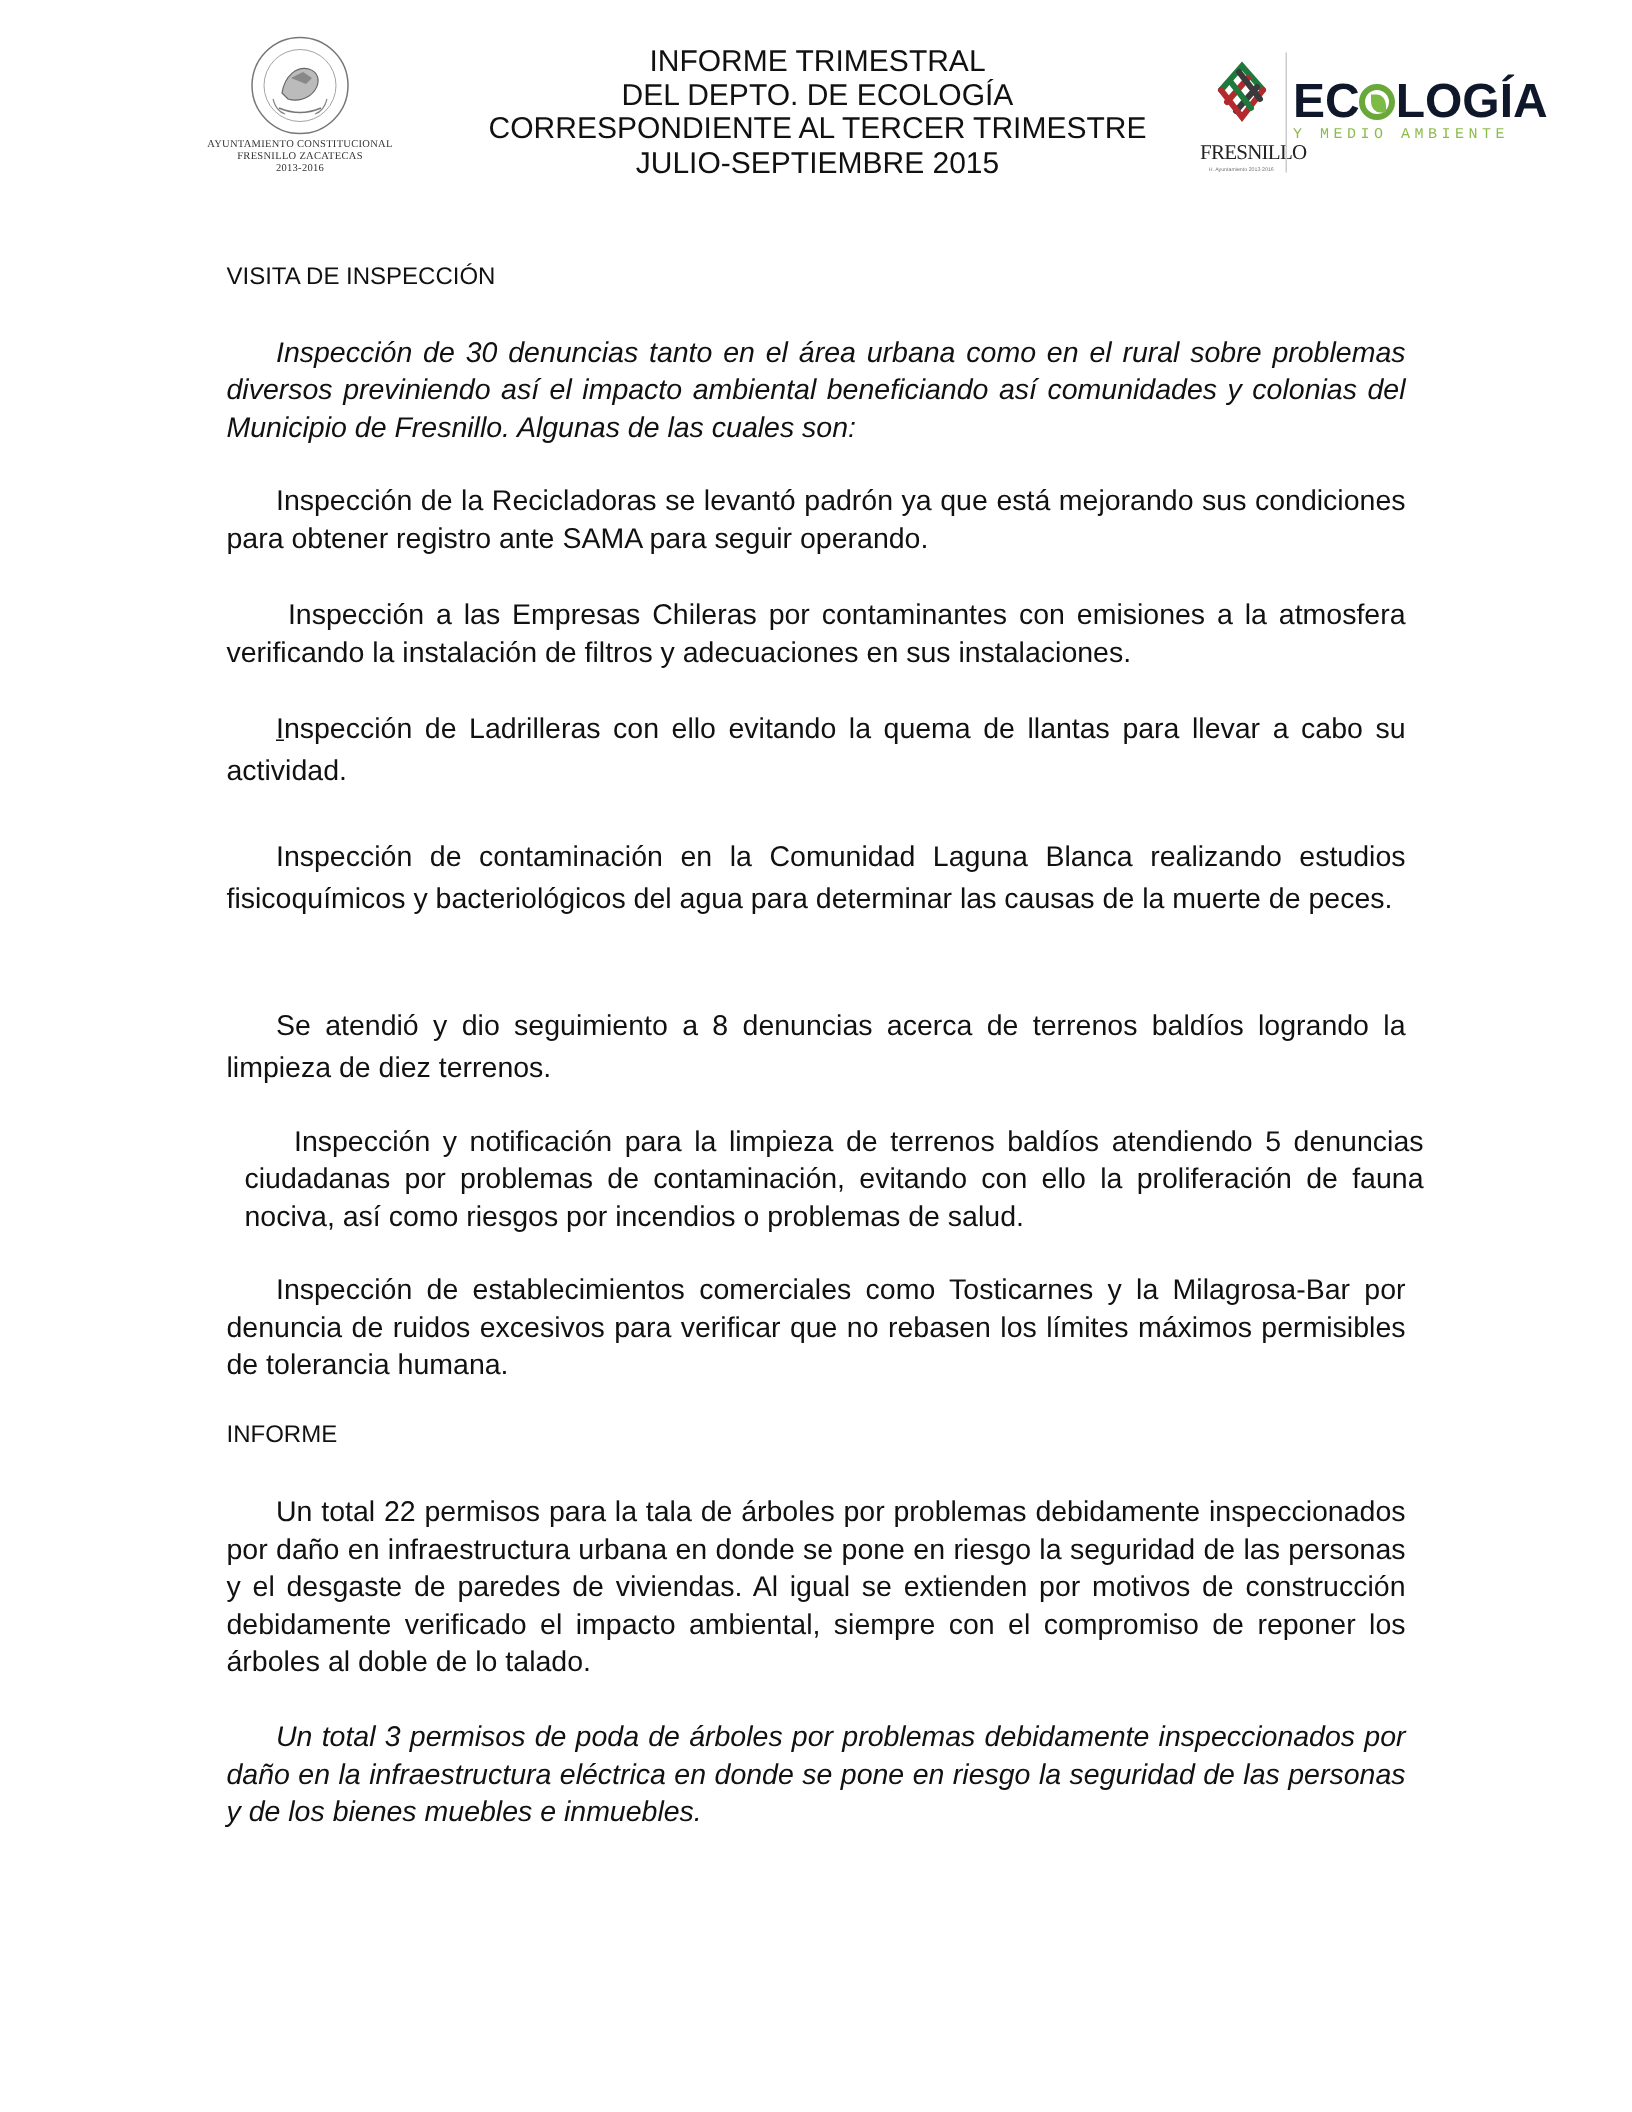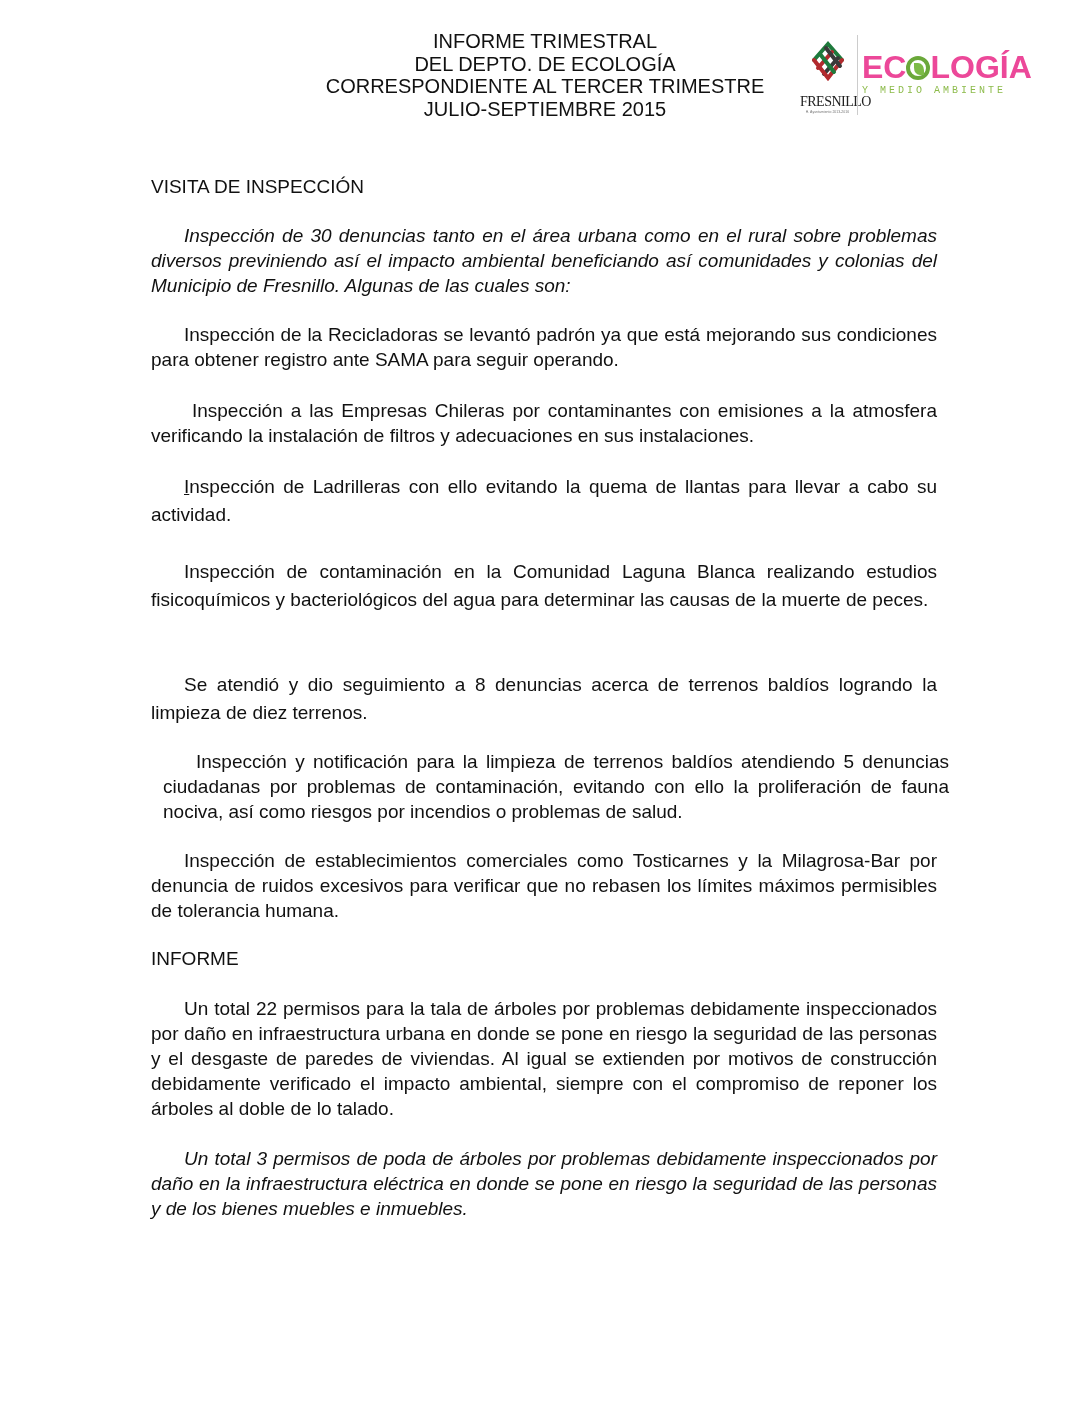--- a/index.html
+++ b/index.html
@@ -13,37 +13,51 @@
 
     .title { position: absolute; left: 300px; top: 30px; width: 490px; text-align: center;
              font-family: "Liberation Sans", sans-serif; font-size: 20px; line-height: 22.5px; color: #111; }
     .title div { white-space: nowrap; }
 
     .logo-fres { position: absolute; left: 800px; top: 38px; width: 55px; height: 80px; text-align: center; }
     .logo-fres .fres-word { font-family: "Liberation Serif", serif; font-size: 14px; letter-spacing: -0.5px; color: #222; margin-top: 2px; }
     .logo-fres .fres-sub { font-family: "Liberation Sans", sans-serif; font-size: 3.5px; color: #777; }
     .logo-divider { position: absolute; left: 857px; top: 35px; width: 1px; height: 80px; background: #ccc; }
     .logo-eco { position: absolute; left: 862px; top: 50px; width: 150px; height: 55px; }
-    .eco-word { font-family: "Liberation Sans", sans-serif; font-weight: bold; font-size: 32px; color: #ec4899; letter-spacing: 0px; line-height: 34px; white-space: nowrap; }
+    .eco-word { font-family: "Liberation Sans", sans-serif; font-weight: bold; font-size: 32px; color: #0f172a; letter-spacing: 0px; line-height: 34px; white-space: nowrap; }
     .eco-o { display: inline-block; width: 24px; height: 24px; border-radius: 50%; border: 4px solid #6aa83a; box-sizing: border-box; vertical-align: -2px; position: relative; }
     .eco-o::after { content: ""; position: absolute; left: 4px; top: 3px; width: 10px; height: 12px; background: #7dbb47; border-radius: 0 60% 0 60%; }
     .eco-sub { font-family: Liberation Mono, monospace; font-size: 10px; color: #8dbb4b; letter-spacing: 3px; white-space: nowrap; margin-top: 1px; }
 
     
     .content { position: absolute; left: 151px; top: 0; width: 786px; font-family: "Liberation Sans", sans-serif; font-size: 19px; color: #111; }
-    .heading { position: absolute; left: 0; white-space: nowrap; font-size: 19px; }
+    .heading { position: absolute; left: 0; white-space: nowrap; font-size: 16px; }
     .para { position: absolute; left: 0; width: 786px; text-align: justify; line-height: 25px; }
     .para .indent { display: inline-block; width: 33px; }
     .underline-i { text-decoration: underline; }
   </style>
 </head>
 <body>
 
 <div class="page">
 
+  <div class="seal">
+    <svg width="80" height="70" viewBox="0 0 80 70">
+      <circle cx="40" cy="35" r="32" fill="none" stroke="#777" stroke-width="1"></circle>
+      <circle cx="40" cy="35" r="24" fill="none" stroke="#999" stroke-width="0.6"></circle>
+      <path d="M28 40 C30 28, 38 22, 46 24 C52 26, 54 32, 50 38 C46 44, 38 46, 32 44 Z" fill="#bbb" stroke="#666" stroke-width="0.8"></path>
+      <path d="M34 30 L42 26 L48 30 L44 34 Z" fill="#888"></path>
+      <path d="M26 50 Q40 56 54 50" fill="none" stroke="#777" stroke-width="1"></path>
+      <path d="M22 44 Q24 52 30 54" fill="none" stroke="#888" stroke-width="0.8"></path>
+      <path d="M58 44 Q56 52 50 54" fill="none" stroke="#888" stroke-width="0.8"></path>
+    </svg>
+    <div class="seal-text">AYUNTAMIENTO CONSTITUCIONAL</div>
+    <div class="seal-text">FRESNILLO ZACATECAS</div>
+    <div class="seal-text">2013-2016</div>
+  </div>
 
   <div class="title">
     <div>INFORME TRIMESTRAL</div>
     <div>DEL DEPTO. DE ECOLOGÍA</div>
     <div>CORRESPONDIENTE AL TERCER TRIMESTRE</div>
     <div>JULIO-SEPTIEMBRE 2015</div>
   </div>
 
   <div class="logo-fres">
     <svg width="44" height="50" viewBox="0 0 44 50">

